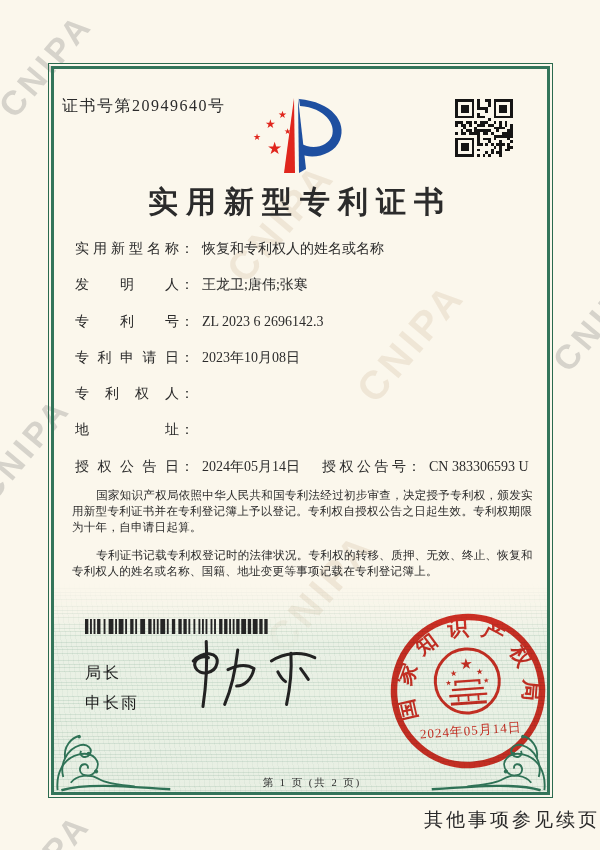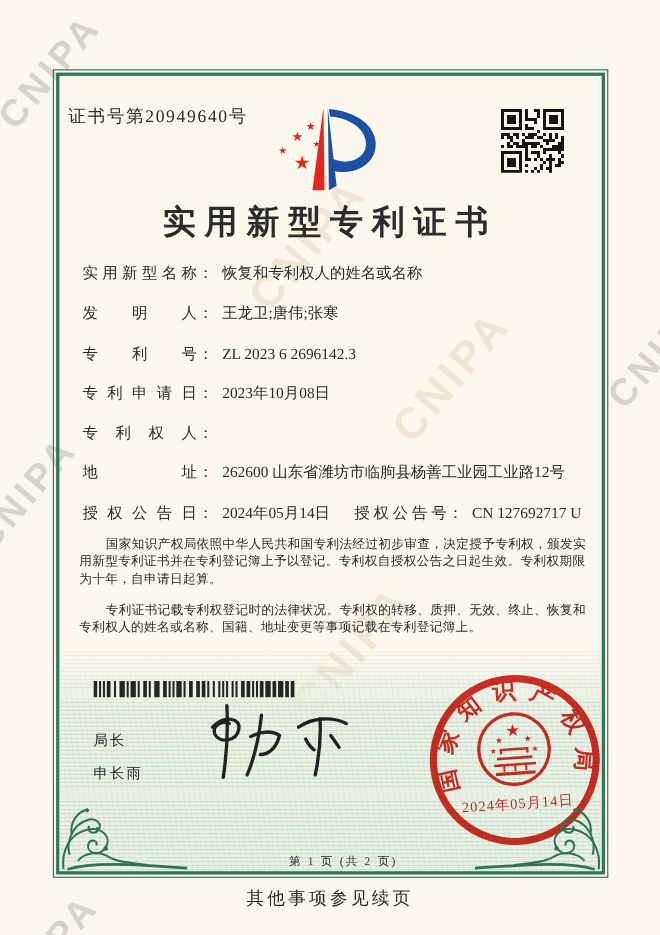--- a/index.html
+++ b/index.html
@@ -43,33 +43,33 @@
   .fields{position:absolute;left:75px;top:240px;width:460px;}
   .frow{display:flex;align-items:baseline;height:16px;margin-bottom:20.3px;font-size:14px;white-space:nowrap;}
   .flabel{display:inline-flex;justify-content:space-between;width:104px;}
   .flabel.narrow{width:84px;}
   .colon{margin:0 8px 0 1px;}
   .pair2{margin-left:22px;display:flex;align-items:baseline;}
   .paras{position:absolute;left:72px;top:488px;width:462px;font-size:11.5px;line-height:15.8px;letter-spacing:.3px;}
   .paras p{margin:0 0 13px 0;text-indent:2.1em;}
   .barcode{position:absolute;left:85px;top:619px;width:186px;height:15px;}
   .signer{
-    position:absolute;left:85px;top:658px;font-size:13px;line-height:30px;
+    position:absolute;left:85px;top:658px;font-size:16px;line-height:30px;
     font-family:Liberation Serif, serif;color:#1d1d1d;letter-spacing:2px;
   }
   .signature{position:absolute;left:178px;top:630px;width:152px;height:88px;}
   .seal{
     position:absolute;left:378px;top:601px;width:180px;height:180px;
     transform:rotate(-4deg);mix-blend-mode:multiply;opacity:.95;
   }
   .flourish{position:absolute;width:122px;height:66px;}
   .flourish.left{left:52px;top:730px;}
   .flourish.right{left:428px;top:730px;transform:scaleX(-1);}
   .page-num{position:absolute;left:0;right:0;top:776px;text-align:center;font-size:10.5px;letter-spacing:2px;margin-left:24px;}
-  .continuation{position:absolute;left:0;right:0;top:807px;text-align:center;font-size:16px;letter-spacing:3px;}
+  .continuation{position:absolute;left:0;right:0;top:807px;text-align:right;font-size:19px;letter-spacing:3px;}
 </style>
 </head>
 <body>
 
 <div class="wm wm-gray" style="left:-16px;top:46px;">CNIPA</div>
 <div class="wm wm-gray" style="left:538px;top:300px;">CNIPA</div>
 <div class="wm wm-gray" style="left:-38px;top:430px;">CNIPA</div>
 <div class="wm wm-gray" style="left:-18px;top:846px;">CNIPA</div>
 
 <div class="wm wm-tan" style="left:210px;top:200px;">CNIPA</div>
@@ -278,42 +278,41 @@
         <span>人</span>
       </span>
       <span class="colon">：</span>
   </div>
   <div class="frow">
     <span class="flabel">
         <span>地</span>
         <span>址</span>
       </span>
       <span class="colon">：</span>
-    <span class="fvalue">262600 山东省潍坊市临朐县杨善工业园工业路12号</span>
   </div>
   <div class="frow">
     <span class="flabel">
         <span>授</span>
         <span>权</span>
         <span>公</span>
         <span>告</span>
         <span>日</span>
       </span>
       <span class="colon">：</span>
     <span class="fvalue">2024年05月14日</span>
     <span class="pair2">
       <span class="flabel narrow">
           <span>授</span>
           <span>权</span>
           <span>公</span>
           <span>告</span>
           <span>号</span>
         </span>
         <span class="colon">：</span>
-      <span class="fvalue">CN 127692717 U</span>
+      <span class="fvalue">CN 383306593 U</span>
     </span>
   </div>
 </div>
 
 <div class="paras">
   <p>国家知识产权局依照中华人民共和国专利法经过初步审查，决定授予专利权，颁发实用新型专利证书并在专利登记簿上予以登记。专利权自授权公告之日起生效。专利权期限为十年，自申请日起算。</p>
   <p>专利证书记载专利权登记时的法律状况。专利权的转移、质押、无效、终止、恢复和专利权人的姓名或名称、国籍、地址变更等事项记载在专利登记簿上。</p>
 </div>
 
 <svg class="barcode" id="barcode" viewBox="0 0 100 12" preserveAspectRatio="none">

